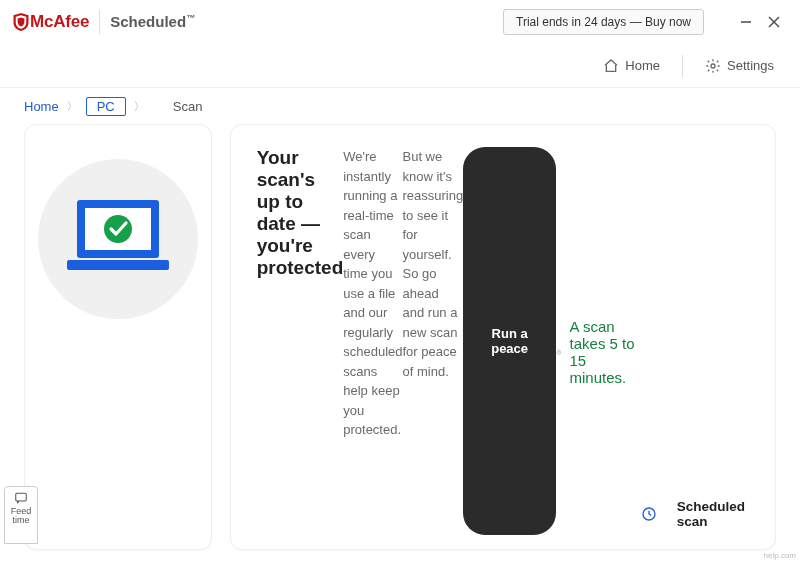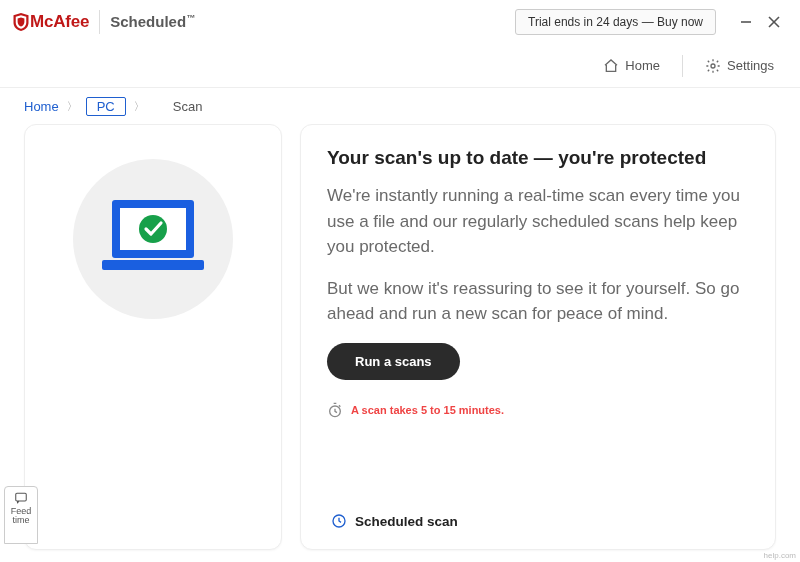--- a/index.html
+++ b/index.html
@@ -5,45 +5,45 @@
   * { box-sizing: border-box; margin: 0; padding: 0; font-family: -apple-system, BlinkMacSystemFont, "Segoe UI", Arial, sans-serif; }
   html, body { width: 800px; height: 562px; background: #fff; overflow: hidden; }
   .titlebar { height: 44px; display: flex; align-items: center; padding: 0 12px; }
   .brand { display: flex; align-items: center; }
   .shield { width: 18px; height: 20px; }
   .mcafee { color: #c01818; font-weight: 700; font-size: 17px; letter-spacing: -0.2px; }
   .divider-v { width: 1px; height: 24px; background: #ddd; margin: 0 10px; }
   .livesafe { color: #5a5a5a; font-weight: 600; font-size: 15px; }
   .tm { font-size: 9px; vertical-align: super; }
   .spacer { flex: 1; }
-  .trial { border: 1px solid #ccc; border-radius: 3px; padding: 5px 12px; font-size: 12px; color: #333; background: #fafafa; cursor: pointer; margin-right:16px;}
+  .trial { border: 1px solid #ccc; border-radius: 3px; padding: 5px 12px; font-size: 12px; color: #333; background: #fafafa; cursor: pointer; margin-right:28px;}
   .winbtn { width: 28px; height: 28px; display: flex; align-items: center; justify-content: center; color: #555; cursor: pointer; }
   .winbtn svg { width: 14px; height: 14px; }
   .navrow { height: 44px; border-bottom: 1px solid #eee; display: flex; align-items: center; justify-content: flex-end; padding: 0 18px; gap: 8px; }
   .navitem { display: flex; align-items: center; gap: 6px; color: #555; font-size: 13px; cursor: pointer; padding: 0 8px; }
   .navitem svg { width: 16px; height: 16px; }
   .nav-sep { width: 1px; height: 22px; background: #ddd; margin: 0 6px; }
   .crumbs { height: 36px; display: flex; align-items: center; gap: 8px; padding: 0 24px; font-size: 13px; }
   .crumb-link { color: #1f5fcf; cursor: pointer; }
   .crumb-sel { color: #1f5fcf; border: 1px solid #1f5fcf; padding: 1px 10px; border-radius: 2px; cursor: pointer; }
   .crumb-cur { color: #555; margin-left: 20px; }
   .chev { color: #999; font-size: 11px; }
   .content { display: flex; gap: 18px; padding: 0 24px 12px 24px; height: calc(562px - 44px - 44px - 36px); }
   .card { background: #fff; border: 1px solid #eee; border-radius: 12px; box-shadow: 0 1px 2px rgba(0,0,0,0.04); }
   .card-left { width: 258px; display: flex; align-items: flex-start; justify-content: center; padding-top: 34px; }
   .circle { width: 160px; height: 160px; border-radius: 50%; background: #f0f0f0; display: flex; align-items: center; justify-content: center; }
-  .card-right { flex: 1; padding: 22px 26px 14px 26px; display: flex; flex-direction: column; }
+  .card-right { flex: 1; padding: 22px 26px 14px 26px; display: flex; flex-direction: row; }
   .h1 { font-size: 19px; font-weight: 800; color: #222; margin-bottom: 14px; }
-  .p { font-size: 17px; color: #6a6a6a; line-height: 1.5; margin-bottom: 16px; }
+  .p { font-size: 13px; color: #6a6a6a; line-height: 1.5; margin-bottom: 16px; }
   .runbtn { background: #2b2b2b; color: #fff; border: none; border-radius: 22px; padding: 11px 28px; font-size: 13px; font-weight: 600; cursor: pointer; width: fit-content; }
   .timer-row { display: flex; align-items: center; gap: 8px; margin-top: 22px; }
   .timer-row svg { width: 16px; height: 16px; }
-  .timer-text { color: #ef4444; font-size: 11px; font-weight: 700; }
+  .timer-text { color: #15803d; font-size: 15px; font-weight: 400; }
   .links { margin-top: auto; display: flex; flex-direction: column; gap: 0px; }
-  .linkrow { display: flex; align-items: center; gap: 8px; font-size: 13.5px; font-weight: 700; color: #222; padding: 6px 4px; cursor: pointer; }
+  .linkrow { display: flex; align-items: center; gap: 20px; font-size: 13.5px; font-weight: 700; color: #222; padding: 6px 4px; cursor: pointer; }
   .linkrow svg { width: 16px; height: 16px; flex-shrink:0;}
   .hl { border: 2px solid #d10000; padding: 4px 6px; width: 110px; }
   .feedback { position: absolute; left: 4px; bottom: 18px; border: 1px solid #ccc; border-radius: 4px 4px 0 0; padding: 4px 4px 18px 4px; background: #fff; font-size: 9px; color: #555; text-align: center; line-height: 1; cursor: pointer; width:34px;}
   .feedback svg { width: 14px; height: 14px; display: block; margin: 0 auto 2px auto; }
   .wm { position:absolute; right:4px; bottom:2px; font-size:8px; color:#bbb;}
 </style>
 </head>
 <body>
 
 <div class="titlebar">
@@ -108,21 +108,21 @@
         <circle cx="55" cy="35" r="14" fill="#17a04a"></circle>
         <path d="M48 35 l5 5 l10 -11" stroke="#fff" stroke-width="3.2" fill="none" stroke-linecap="round" stroke-linejoin="round"></path>
       </svg>
     </div>
   </div>
 
   <div class="card card-right">
     <div class="h1">Your scan's up to date — you're protected</div>
     <div class="p">We're instantly running a real-time scan every time you use a file and our regularly scheduled scans help keep you protected.</div>
     <div class="p">But we know it's reassuring to see it for yourself. So go ahead and run a new scan for peace of mind.</div>
-    <button class="runbtn">Run a scans</button>
+    <button class="runbtn">Run a peace</button>
     <div class="timer-row">
       <svg viewBox="0 0 24 24" fill="none" stroke="#8a8a8a" stroke-width="2">
           <circle cx="12" cy="14" r="8"></circle>
           <path d="M12 10v4l3 2M10 2h4M18 5l2 2"></path>
         </svg>
       <span class="timer-text">A scan takes 5 to 15 minutes.</span>
     </div>
     <div class="links">
       <div class="linkrow">
         <svg viewBox="0 0 24 24" fill="none" stroke="#1f5fcf" stroke-width="2">

